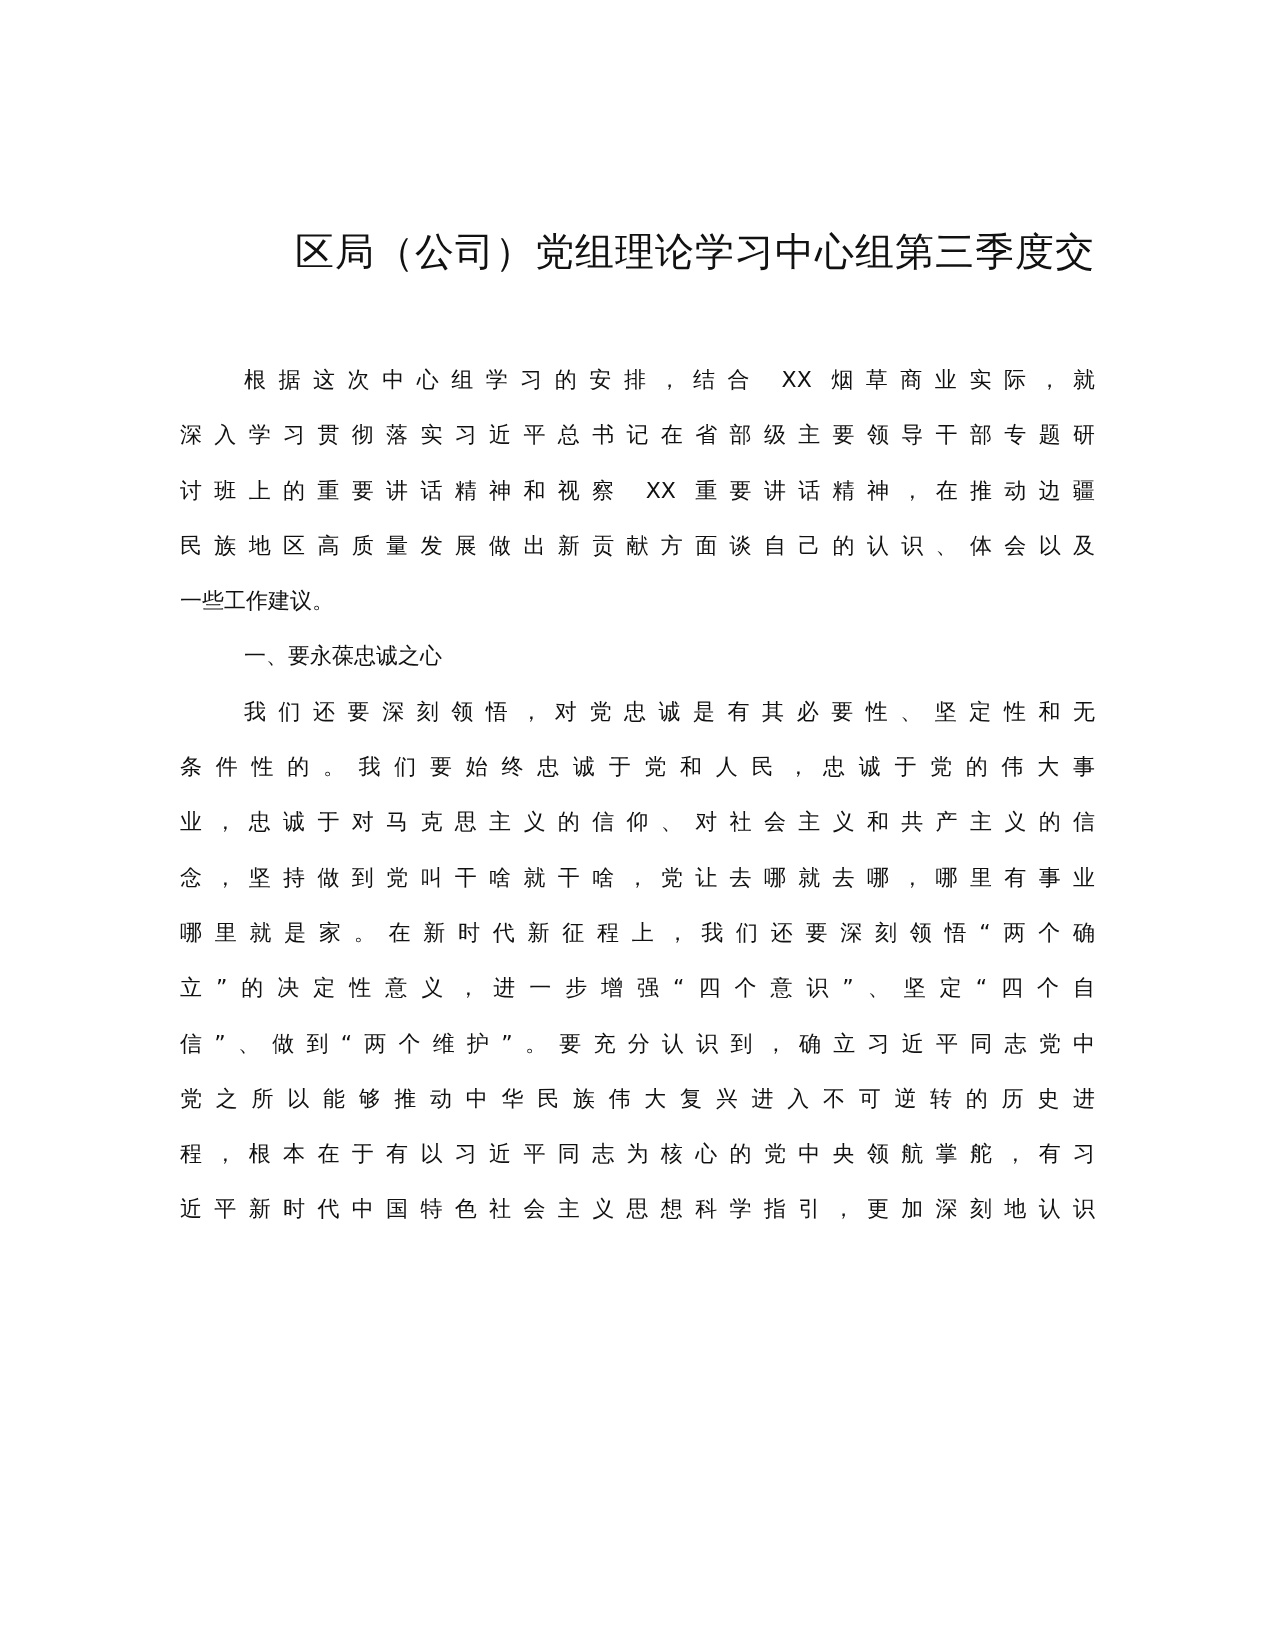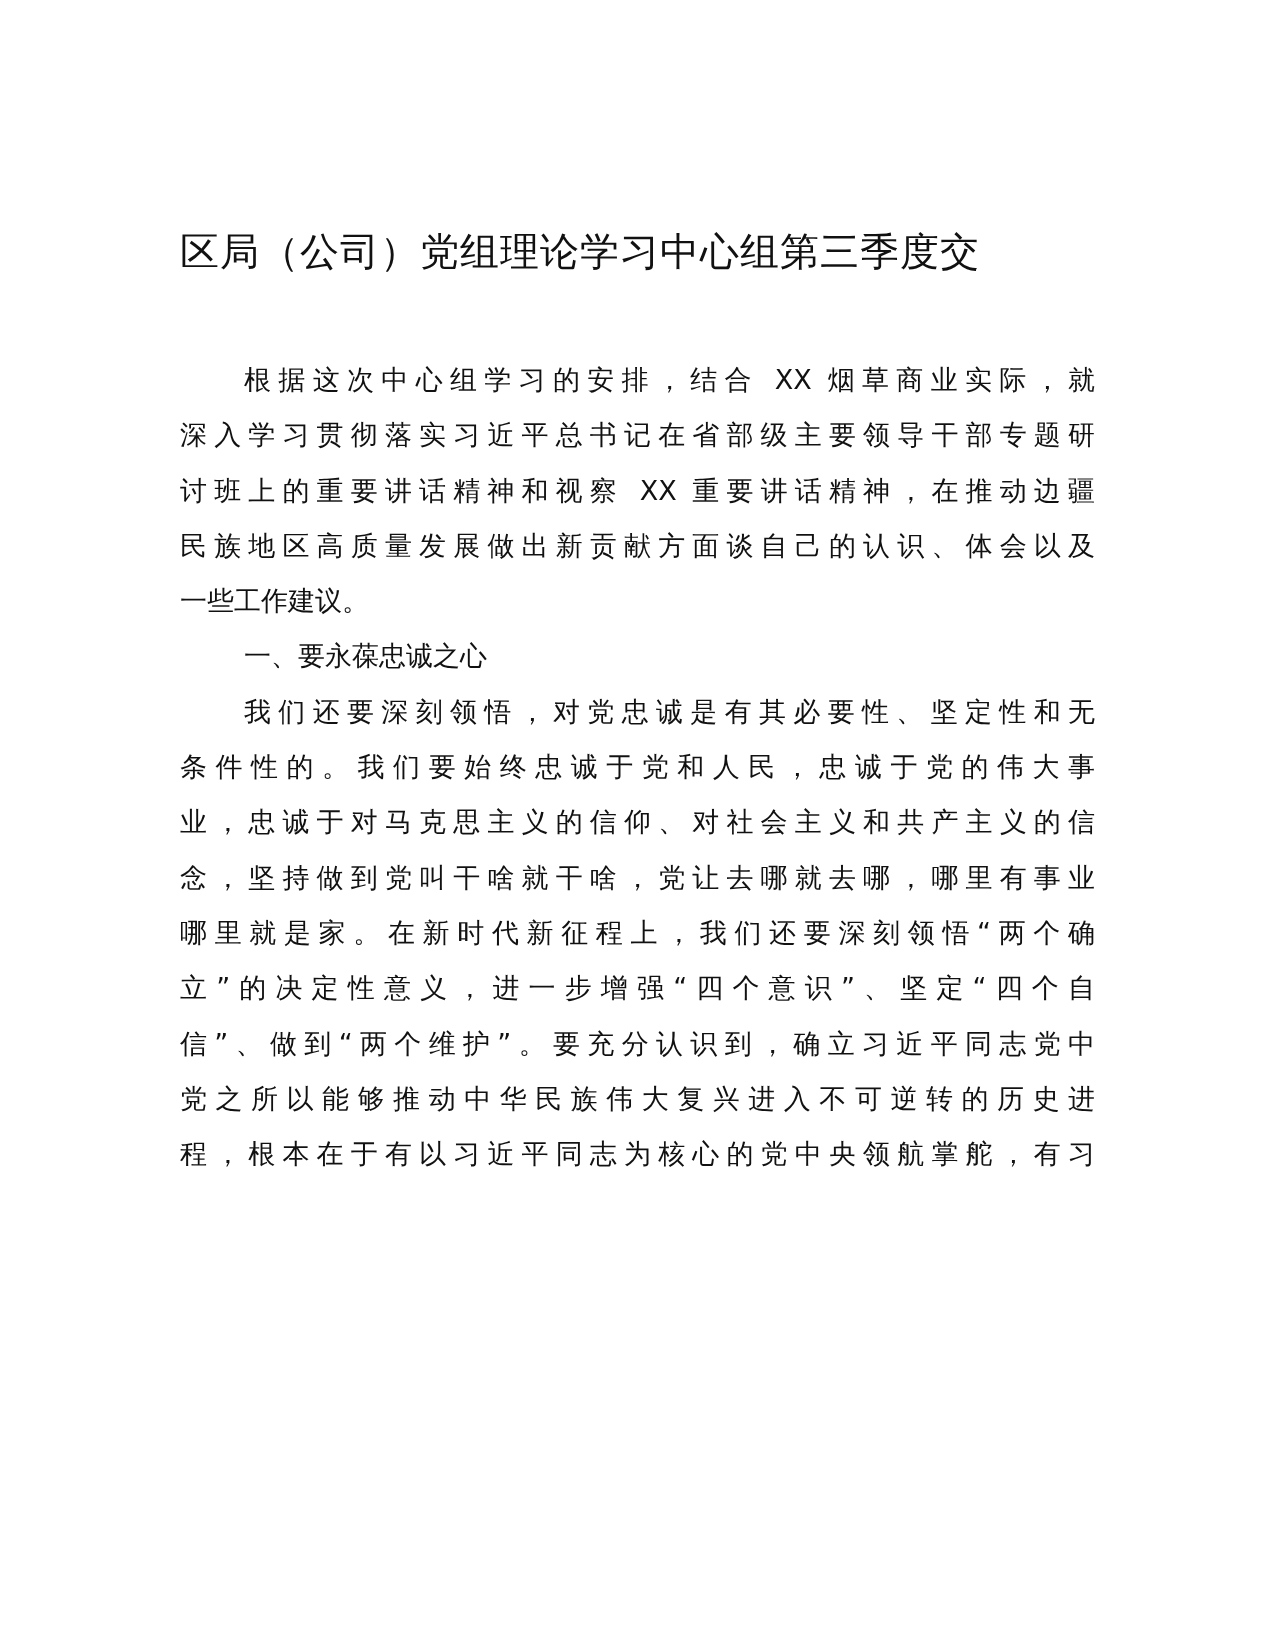--- a/index.html
+++ b/index.html
@@ -1,22 +1,22 @@
 <!DOCTYPE html>
 <html><head>
 <meta charset="utf-8">
 <style>
   html, body { margin: 0; padding: 0; background: #ffffff; }
   body { width: 1275px; height: 1650px; position: relative; overflow: hidden;
          font-family: "DejaVu Sans", "Liberation Sans", sans-serif; color: #111111; }
   .page { position: absolute; left: 0; top: 0; width: 1275px; height: 1650px; background: #ffffff; }
-  .title { position: absolute; left: 180px; width: 915px; top: 222px; text-align: left;
+  .title { position: absolute; left: 180px; width: 915px; top: 222px; text-align: right;
            font-size: 39px; line-height: 60px; letter-spacing: 1px; color: #111; }
   .body { position: absolute; left: 180px; width: 915px; top: 352px; }
-  .line { height: 55.3px; line-height: 55.3px; font-size: 27px; white-space: nowrap;
+  .line { height: 55.3px; line-height: 55.3px; font-size: 22px; white-space: nowrap;
           text-align: justify; text-align-last: justify; overflow: visible; }
   .line.last { text-align-last: left; }
   .line.indent { padding-left: 64px; }
 </style>
 </head>
 <body>
 
 <div class="page">
   <div class="title">
     <div>区局（公司）党组理论学习中心组第三季度交</div>
@@ -39,15 +39,16 @@
     <div>
       <div class="line indent">我们还要深刻领悟，对党忠诚是有其必要性、坚定性和无</div>
       <div class="line">条件性的。我们要始终忠诚于党和人民，忠诚于党的伟大事</div>
       <div class="line">业，忠诚于对马克思主义的信仰、对社会主义和共产主义的信</div>
       <div class="line">念，坚持做到党叫干啥就干啥，党让去哪就去哪，哪里有事业</div>
       <div class="line">哪里就是家。在新时代新征程上，我们还要深刻领悟“两个确</div>
       <div class="line">立”的决定性意义，进一步增强“四个意识”、坚定“四个自</div>
       <div class="line">信”、做到“两个维护”。要充分认识到，确立习近平同志党中</div>
       <div class="line">党之所以能够推动中华民族伟大复兴进入不可逆转的历史进</div>
       <div class="line">程，根本在于有以习近平同志为核心的党中央领航掌舵，有习</div>
+      <div class="line">近平新时代中国特色社会主义思想科学指引，更加深刻地认识</div>
     </div>
   </div>
 </div>
 
 </body></html>

